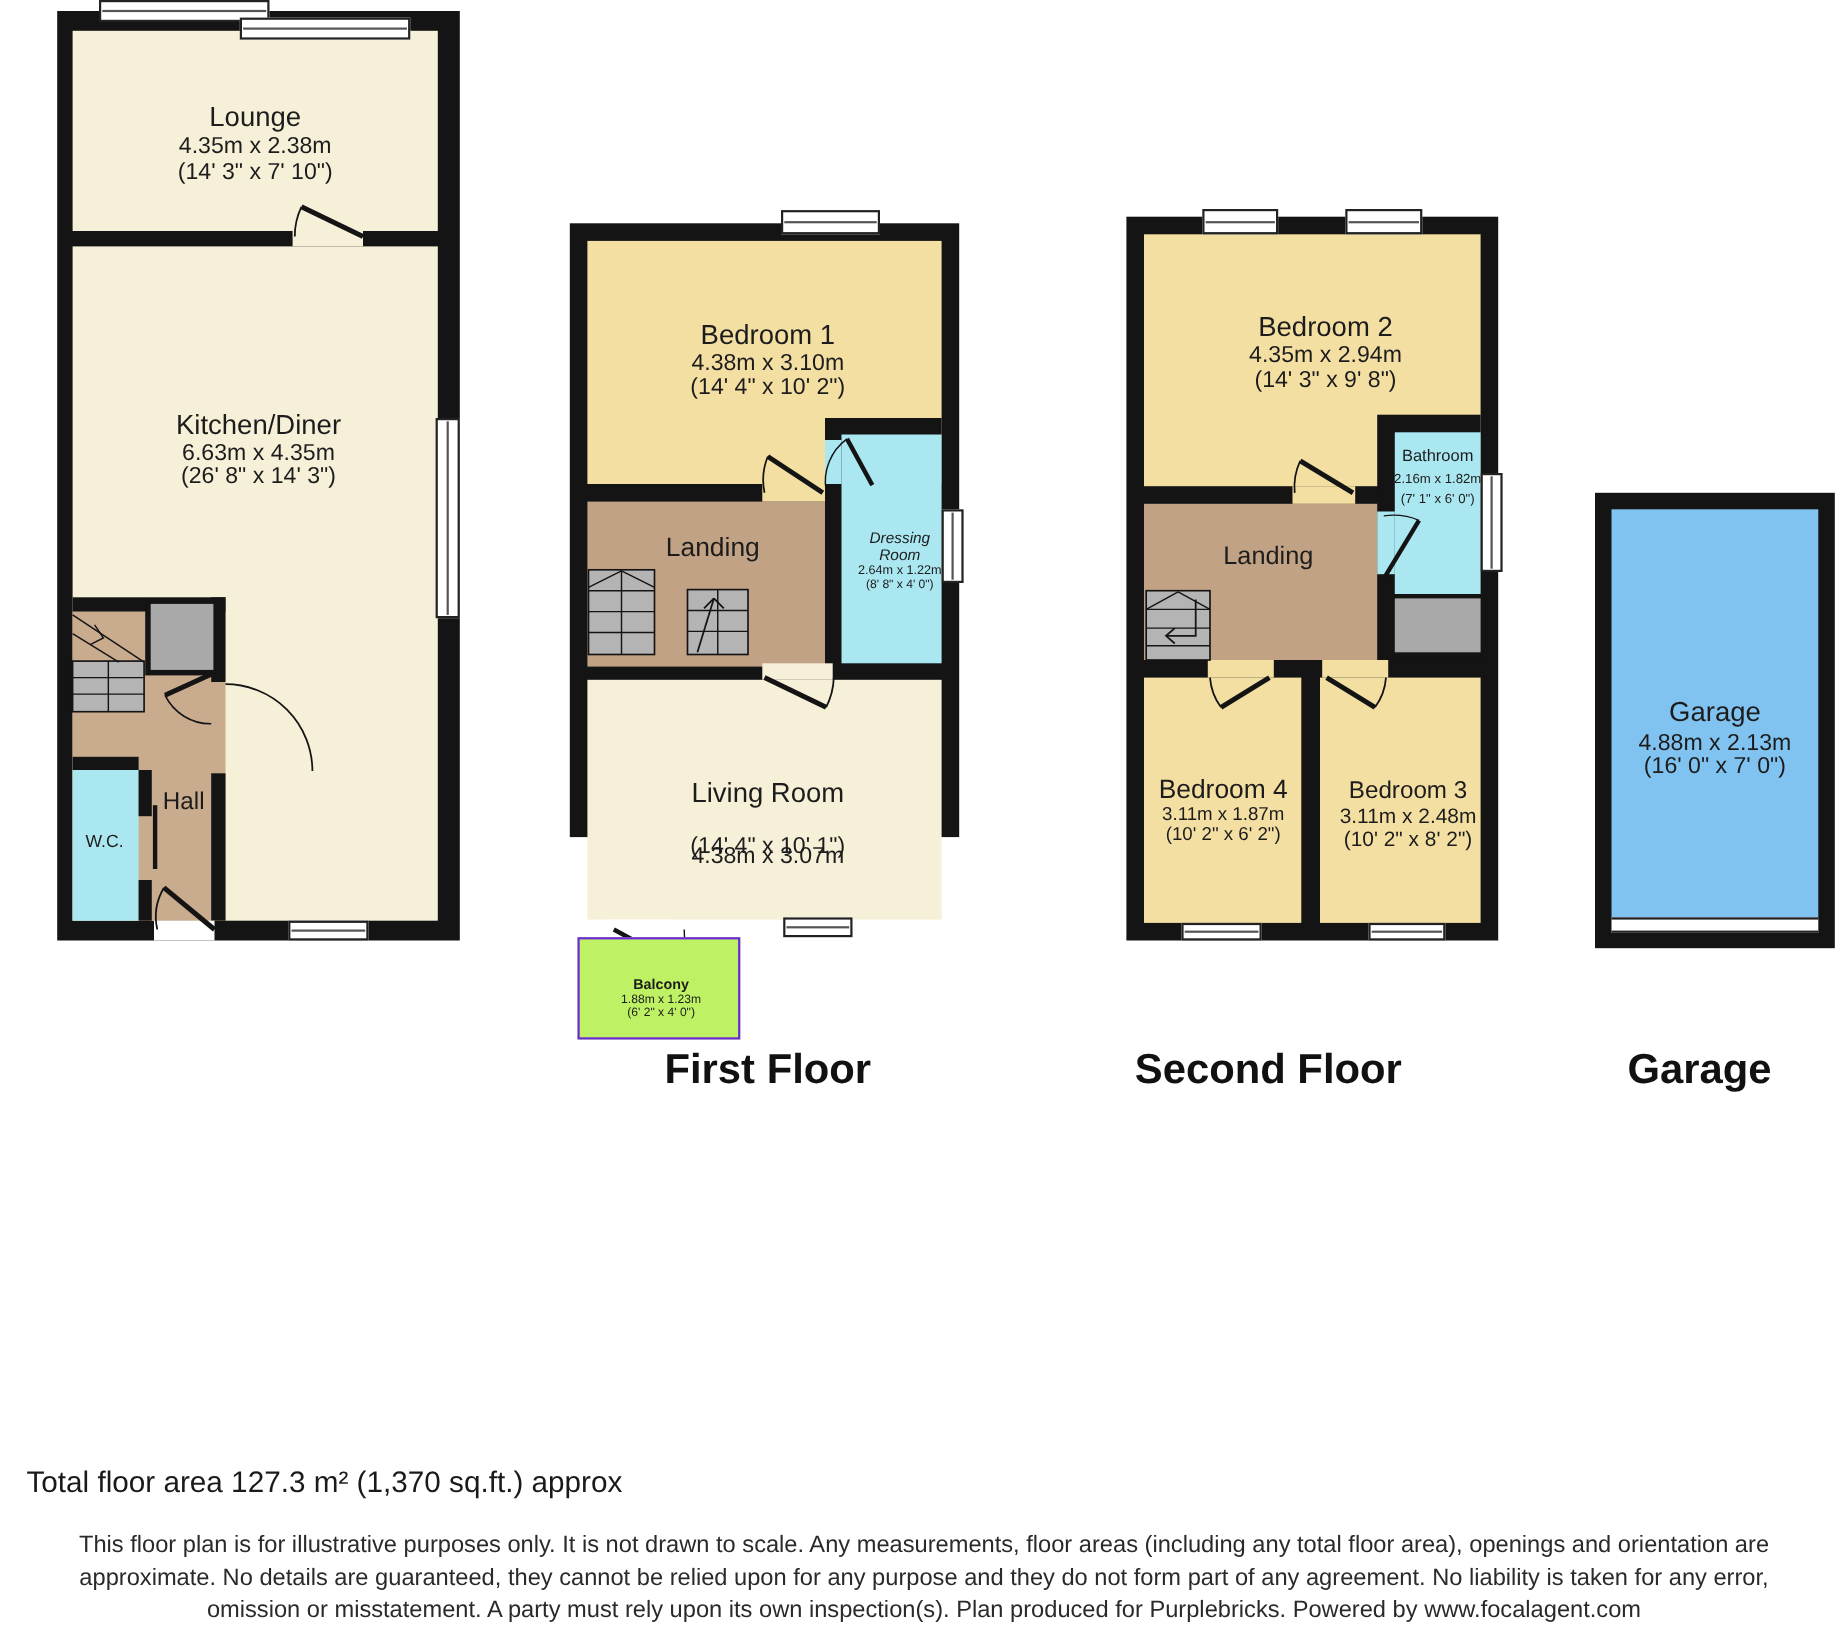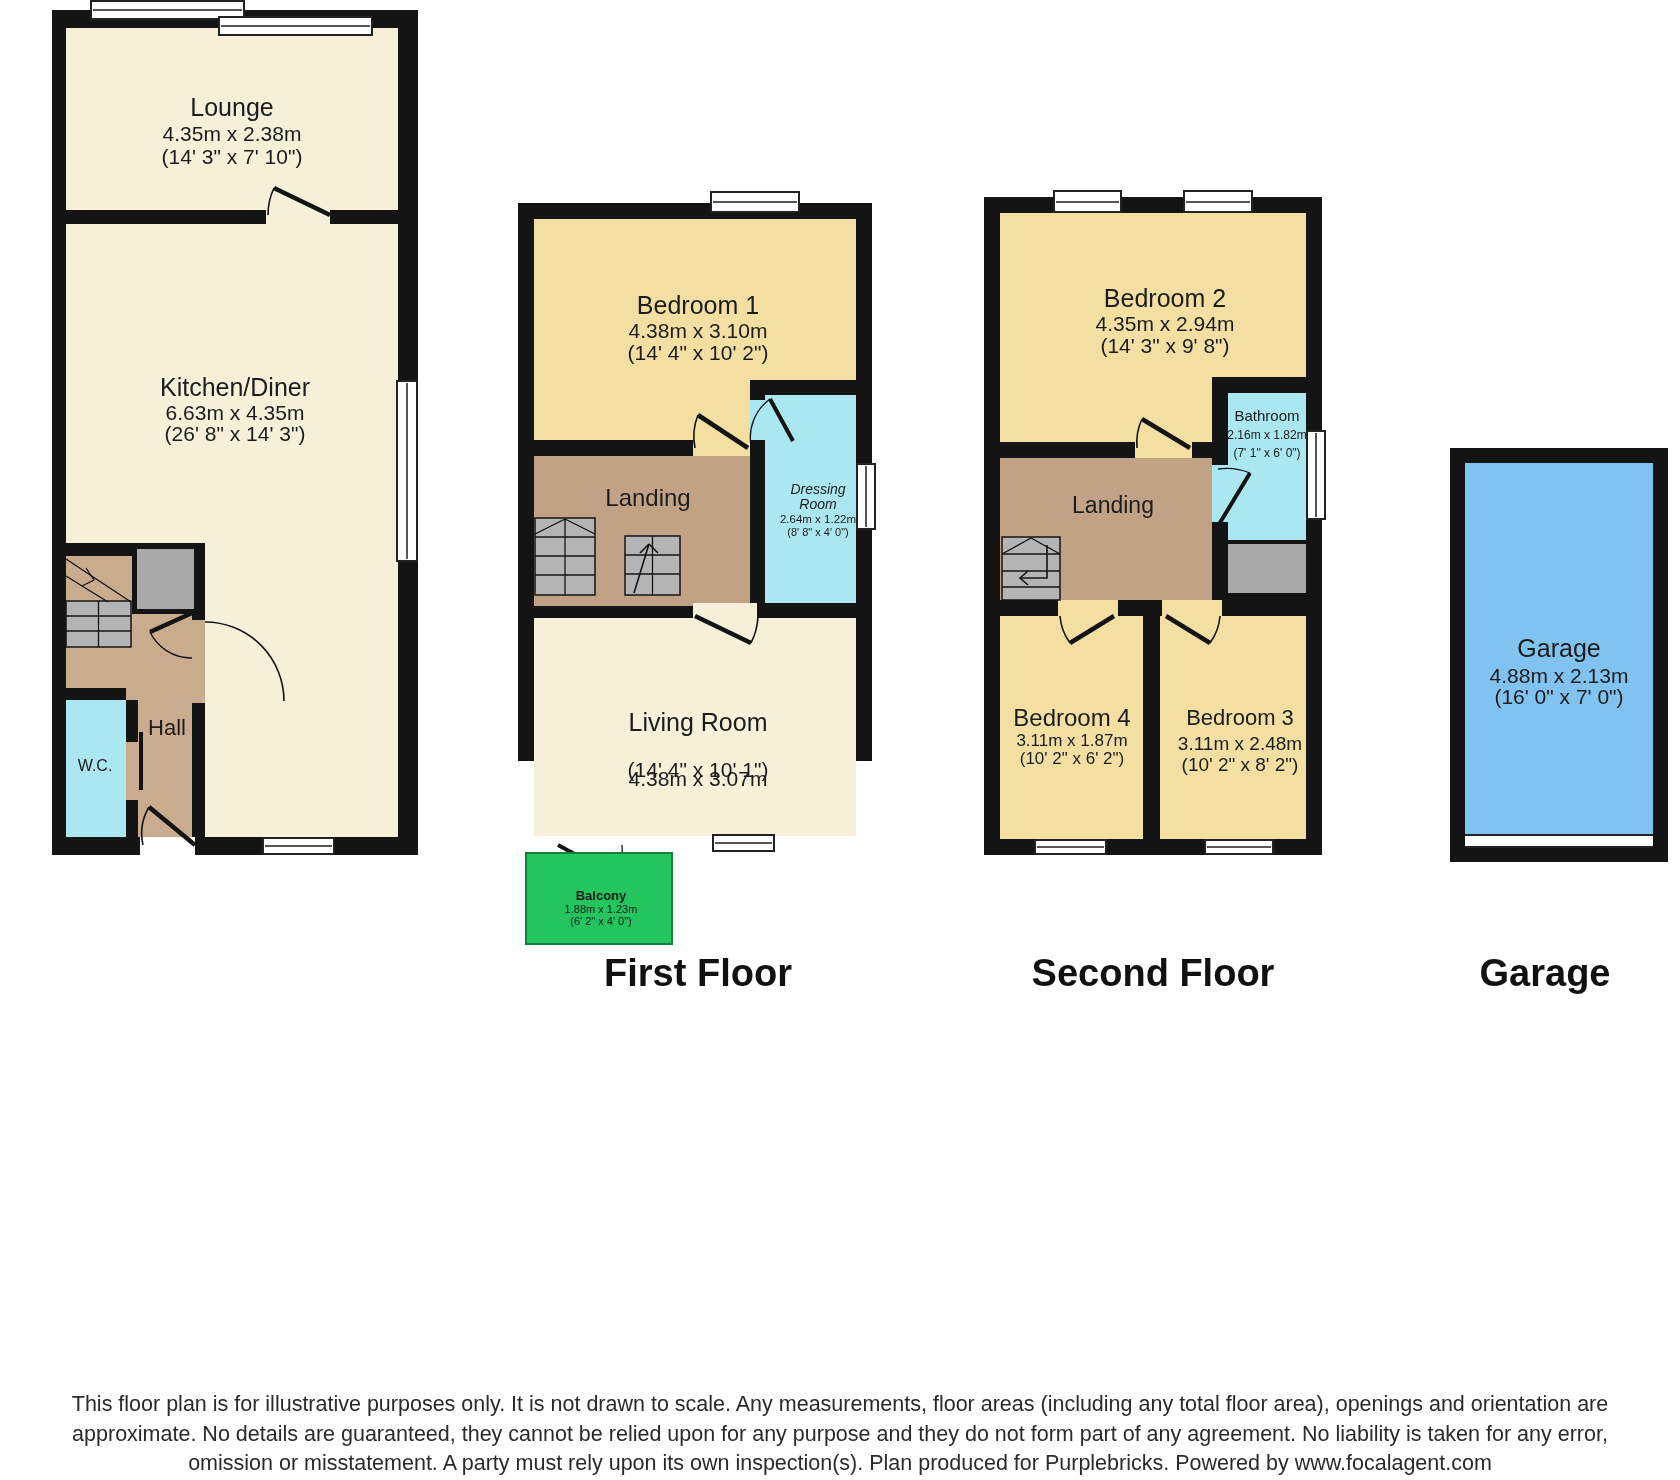--- a/index.html
+++ b/index.html
@@ -19,21 +19,21 @@
   .win{position:absolute;background:#fff;border:2px solid #222;box-sizing:border-box;}
   .win-h::after{content:"";position:absolute;left:1px;right:1px;top:50%;height:2px;margin-top:-1px;background:#555;}
   .win-v::after{content:"";position:absolute;top:1px;bottom:1px;left:50%;width:2px;margin-left:-1px;background:#555;}
   .lbl{position:absolute;transform:translate(-50%,-50%);white-space:nowrap;color:#1c1c1c;text-align:center;line-height:1;}
   .f25{font-size:25px;} .f21{font-size:21px;} .f24{font-size:24px;} .f23{font-size:23px;}
   .f22{font-size:22px;} .f20{font-size:24px;} .f19{font-size:19px;} .f17{font-size:17px;}
   .f16{font-size:16px;} .f15{font-size:15px;} .f14{font-size:14px;font-style:italic;} .f12{font-size:12px;}
   .f11{font-size:11.5px;} .f13b{font-size:13px;font-weight:700;} .f11s{font-size:11px;}
   .floorlbl{position:absolute;transform:translate(-50%,-50%);font-size:38px;font-weight:700;color:#111;white-space:nowrap;}
   .overlay{position:absolute;left:0;top:0;overflow:visible;}
-  .balcony-box{position:absolute;background:#22c55e;border:2px solid #15803d;box-sizing:border-box;}
+  .balcony-box{position:absolute;background:#bef264;border:2px solid #6d28d9;box-sizing:border-box;}
   .total{position:absolute;font-size:27px;color:#1a1a1a;white-space:nowrap;}
   .disc{position:absolute;left:0;width:1680px;text-align:center;font-size:21.5px;line-height:29.5px;color:#2a2a2a;}
 </style>
 </head>
 <body>
 
 <div id="canvas">
 
   <div class="blk" style="left:52px;top:10px;width:366px;height:845px;">
     <div class="rm cream" style="left:14px;top:18px;width:332px;height:182px;"></div>
@@ -140,21 +140,21 @@
     <div class="lbl f21" style="left:180px;top:575px;">4.38m x 3.07m</div>
     <div class="lbl f21" style="left:180px;top:566px;">(14' 4" x 10' 1")</div>
   </div>
 
   <div class="balcony-box" style="left:525px;top:852px;width:148px;height:93px;">
     <div class="lbl f13b" style="left:74px;top:41px;">Balcony</div>
     <div class="lbl f11s" style="left:74px;top:55px;">1.88m x 1.23m</div>
     <div class="lbl f11s" style="left:74px;top:67px;">(6' 2" x 4' 0")</div>
   </div>
 
-  <div class="blk" style="left:984px;top:197px;width:338px;height:658px;">
+  <div class="blk" style="left:1024px;top:197px;width:338px;height:658px;">
     <div class="rm yellow" style="left:16px;top:16px;width:306px;height:229px;"></div>
     <div class="seg" style="left:228px;top:180px;width:94px;height:224px;"></div>
     <div class="rm cyan" style="left:244px;top:196px;width:78px;height:147px;"></div>
     <div class="rm gray" style="left:244px;top:347px;width:78px;height:49px;"></div>
     <div class="rm tan" style="left:16px;top:261px;width:212px;height:142px;"></div>
     <div class="rm yellow" style="left:16px;top:419px;width:143px;height:223px;"></div>
     <div class="rm yellow" style="left:176px;top:419px;width:146px;height:223px;"></div>
     <div class="rm yellow" style="left:151px;top:245px;width:57px;height:16px;"></div>
     <div class="rm cyan" style="left:228px;top:268px;width:16px;height:57px;"></div>
     <div class="rm yellow" style="left:74px;top:403px;width:60px;height:16px;"></div>
@@ -206,19 +206,20 @@
     <div class="rm white" style="left:15px;top:386px;width:188px;height:14px;border-top:2px solid #222;border-bottom:2px solid #222;box-sizing:border-box;"></div>
     <div class="lbl f25" style="left:109px;top:200px;">Garage</div>
     <div class="lbl f21" style="left:109px;top:227px;">4.88m x 2.13m</div>
     <div class="lbl f21" style="left:109px;top:248px;">(16' 0" x 7' 0")</div>
   </div>
 
   <div class="floorlbl" style="left:698px;top:973px;">First Floor</div>
   <div class="floorlbl" style="left:1153px;top:973px;">Second Floor</div>
   <div class="floorlbl" style="left:1545px;top:973px;">Garage</div>
 
+  <div class="total" style="left:24px;top:1332px;">Total floor area 127.3 m² (1,370 sq.ft.) approx</div>
   <div class="disc" style="top:1390px;">
     <div>This floor plan is for illustrative purposes only. It is not drawn to scale. Any measurements, floor areas (including any total floor area), openings and orientation are</div>
     <div>approximate. No details are guaranteed, they cannot be relied upon for any purpose and they do not form part of any agreement. No liability is taken for any error,</div>
     <div>omission or misstatement. A party must rely upon its own inspection(s). Plan produced for Purplebricks. Powered by www.focalagent.com</div>
   </div>
 
 </div>
 
 </body></html>

